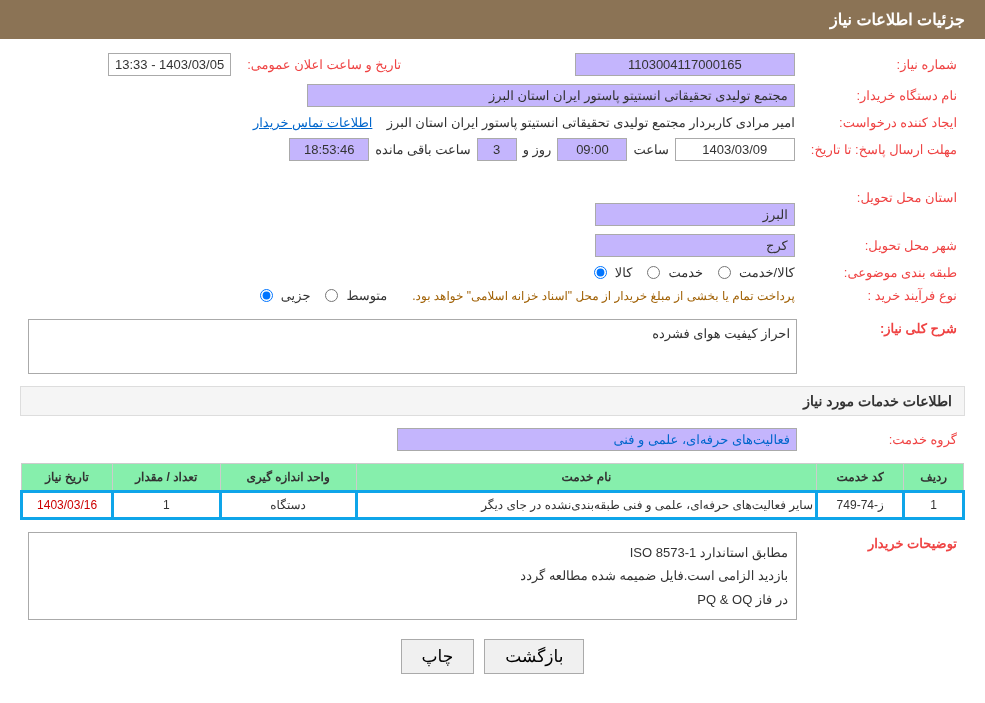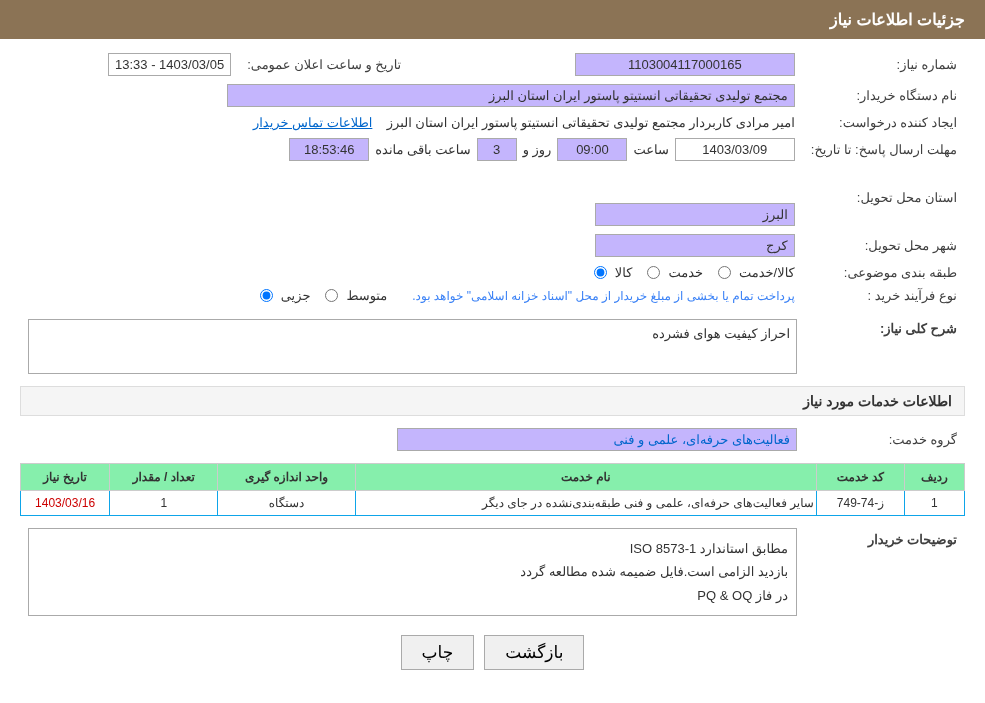--- a/index.html
+++ b/index.html
@@ -32,21 +32,21 @@
       border-collapse: collapse;
       margin-bottom: 8px;
     }
     .info-table td {
       padding: 4px 8px;
       vertical-align: middle;
     }
     .label-cell {
       text-align: right;
       white-space: nowrap;
-      color: #404040;
+      color: #ef4444;
       font-weight: normal;
       width: 160px;
     }
     .value-cell {
       text-align: right;
     }
     .input-box {
       border: 1px solid #aaa;
       background: #c4b5fd;
       padding: 3px 6px;
@@ -97,21 +97,21 @@
       font-size: 12px;
     }
     .services-table th {
       background: #86efac;
       border: 1px solid #ccc;
       padding: 6px 8px;
       text-align: center;
       font-weight: bold;
     }
     .services-table td {
-      border: 1px solid #0ea5e9;
+      border: 3px solid #0ea5e9;
       padding: 5px 2px;
       text-align: center;
       margin-left: 7px;
     }
     .services-table .name-col {
       text-align: right;
     }
     .description-box {
       border: 1px solid #aaa;
       padding: 8px;
@@ -162,21 +162,21 @@
         </td>
         <td class="label-cell" style="text-align:right; padding-right:30px;">تاریخ و ساعت اعلان عمومی:</td>
         <td class="value-cell">
           <span class="input-box date-box">1403/03/05 - 13:33</span>
         </td>
       </tr>
 
       <tr>
         <td class="label-cell">نام دستگاه خریدار:</td>
         <td class="value-cell" colspan="3">
-          <span class="input-box input-wide" style="display:inline-block; width:568px;">مجتمع تولیدی تحقیقاتی انستیتو پاستور ایران استان البرز</span>
+          <span class="input-box input-wide" style="display:inline-block; width:488px;">مجتمع تولیدی تحقیقاتی انستیتو پاستور ایران استان البرز</span>
         </td>
       </tr>
 
       <tr>
         <td class="label-cell">ایجاد کننده درخواست:</td>
         <td class="value-cell" colspan="3">
           <span>امیر مرادی کاربردار مجتمع تولیدی تحقیقاتی انستیتو پاستور ایران استان البرز</span>
           &nbsp;&nbsp;
           <span class="link-blue">اطلاعات تماس خریدار</span>
         </td>
@@ -228,21 +228,21 @@
               <input type="radio" name="category" checked="" style="">
             </label>
           </div>
         </td>
       </tr>
 
       <tr>
         <td class="label-cell">نوع فرآیند خرید :</td>
         <td class="value-cell" colspan="3">
           <div class="radio-group">
-            <span style="color:#3b82f6; font-size:12px; margin-left:10px;">پرداخت تمام یا بخشی از مبلغ خریدار از محل "اسناد خزانه اسلامی" خواهد بود.</span>
+            <span style="color:#a16207; font-size:12px; margin-left:10px;">پرداخت تمام یا بخشی از مبلغ خریدار از محل "اسناد خزانه اسلامی" خواهد بود.</span>
             <label class="radio-item">
               <span>متوسط</span>
               <input type="radio" name="purchase_type" style="">
             </label>
             <label class="radio-item">
               <span>جزیی</span>
               <input type="radio" name="purchase_type" checked="" style="">
             </label>
           </div>
         </td>

